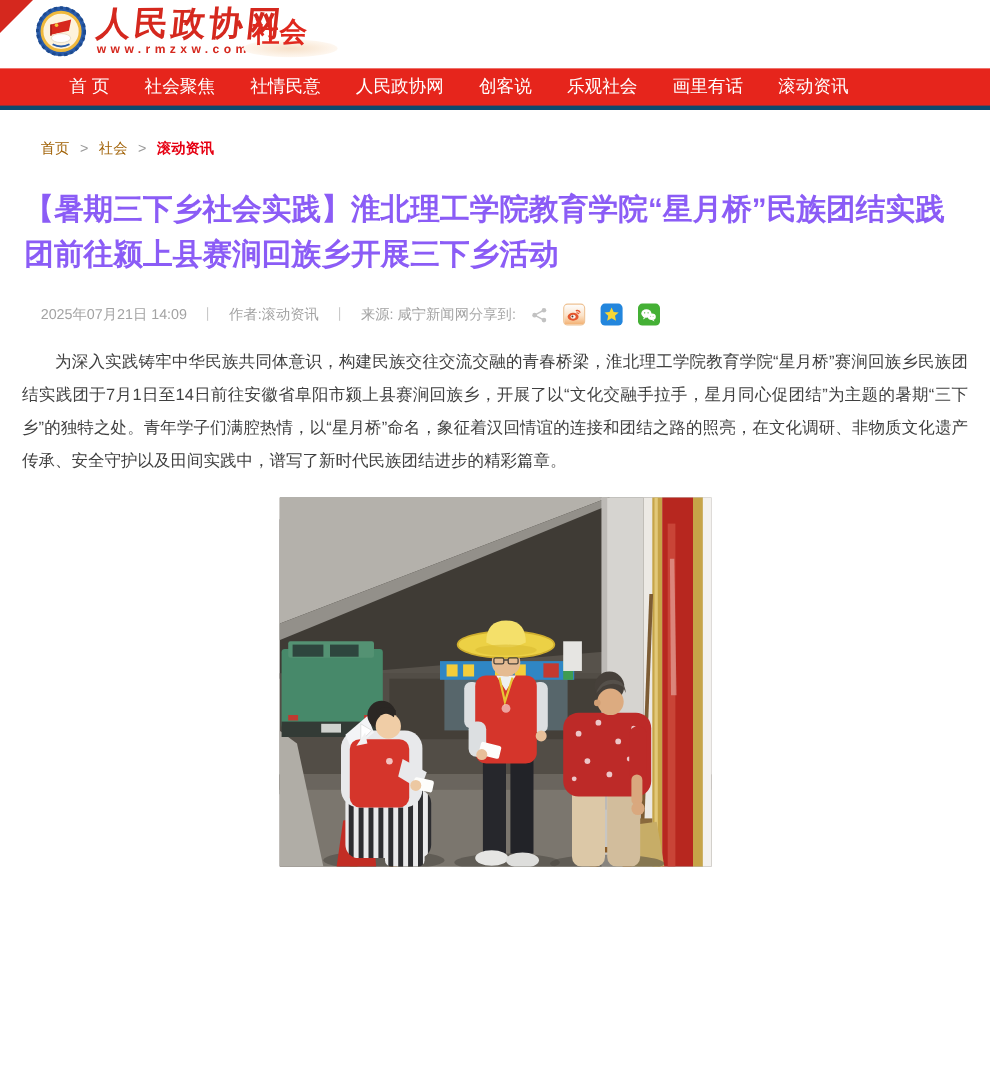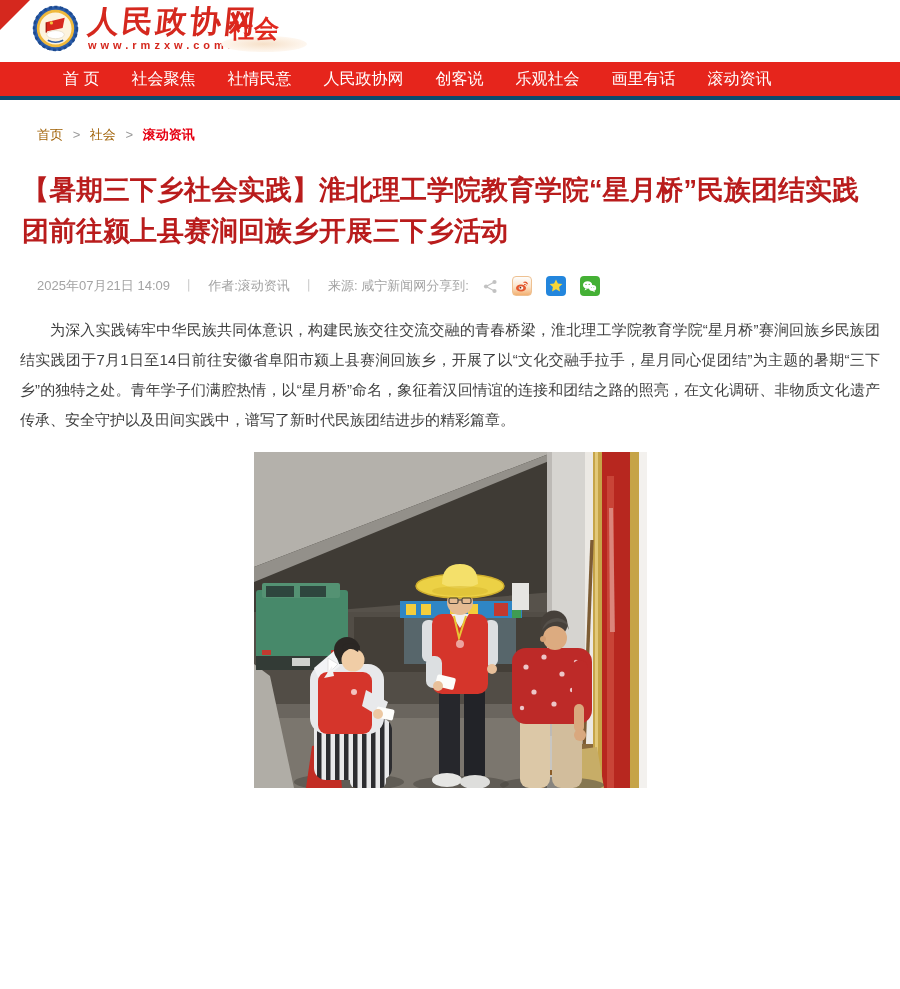--- a/index.html
+++ b/index.html
@@ -26,21 +26,21 @@
   .main-nav{height:34px;background:#e6251c;border-bottom:4px solid #0c4a6e;
     display:flex;align-items:center;padding-left:47px;}
   .nav-item{color:#fff;font-size:16px;padding:0 16px;text-decoration:none;white-space:nowrap;cursor:pointer;}
   
   .breadcrumb{margin:26px 20px 0 37px;font-size:13px;color:#8f8f8f;}
   .breadcrumb a{color:#a16207;text-decoration:none;cursor:pointer;}
   .breadcrumb .sep{margin:0 6px;color:#9a9a9a;}
   .breadcrumb .current{color:#e60012;font-weight:bold;}
   
   .article{margin:0 20px;}
-  .article-title{font-size:27px;line-height:41px;color:#b91c1c;font-weight:bold;
+  .article-title{font-size:27px;line-height:41px;color:#8b5cf6;font-weight:bold;
     margin:26px 0 0 2px;}
   .meta-row{display:flex;align-items:center;
     margin:24px 0 0 17px;font-size:13px;color:#a3a3a3;}
   .meta-left .divider{margin:0 9px;color:#c9c9c9;}
   .share{display:flex;align-items:center;gap:14px;margin-right:14px;}
   .share-label{color:#a9a9a9;font-size:13px;}
   .share-node{width:15px;height:15px;display:block;cursor:pointer;}
   .si{width:20px;height:20px;border-radius:4px;display:flex;align-items:center;justify-content:center;cursor:pointer;}
   .si svg{display:block;}
   .si-weibo{background:linear-gradient(180deg,#fdfdfd 0%,#fbe3c9 55%,#f3b071 100%);border:1px solid #eec192;box-sizing:border-box;}

